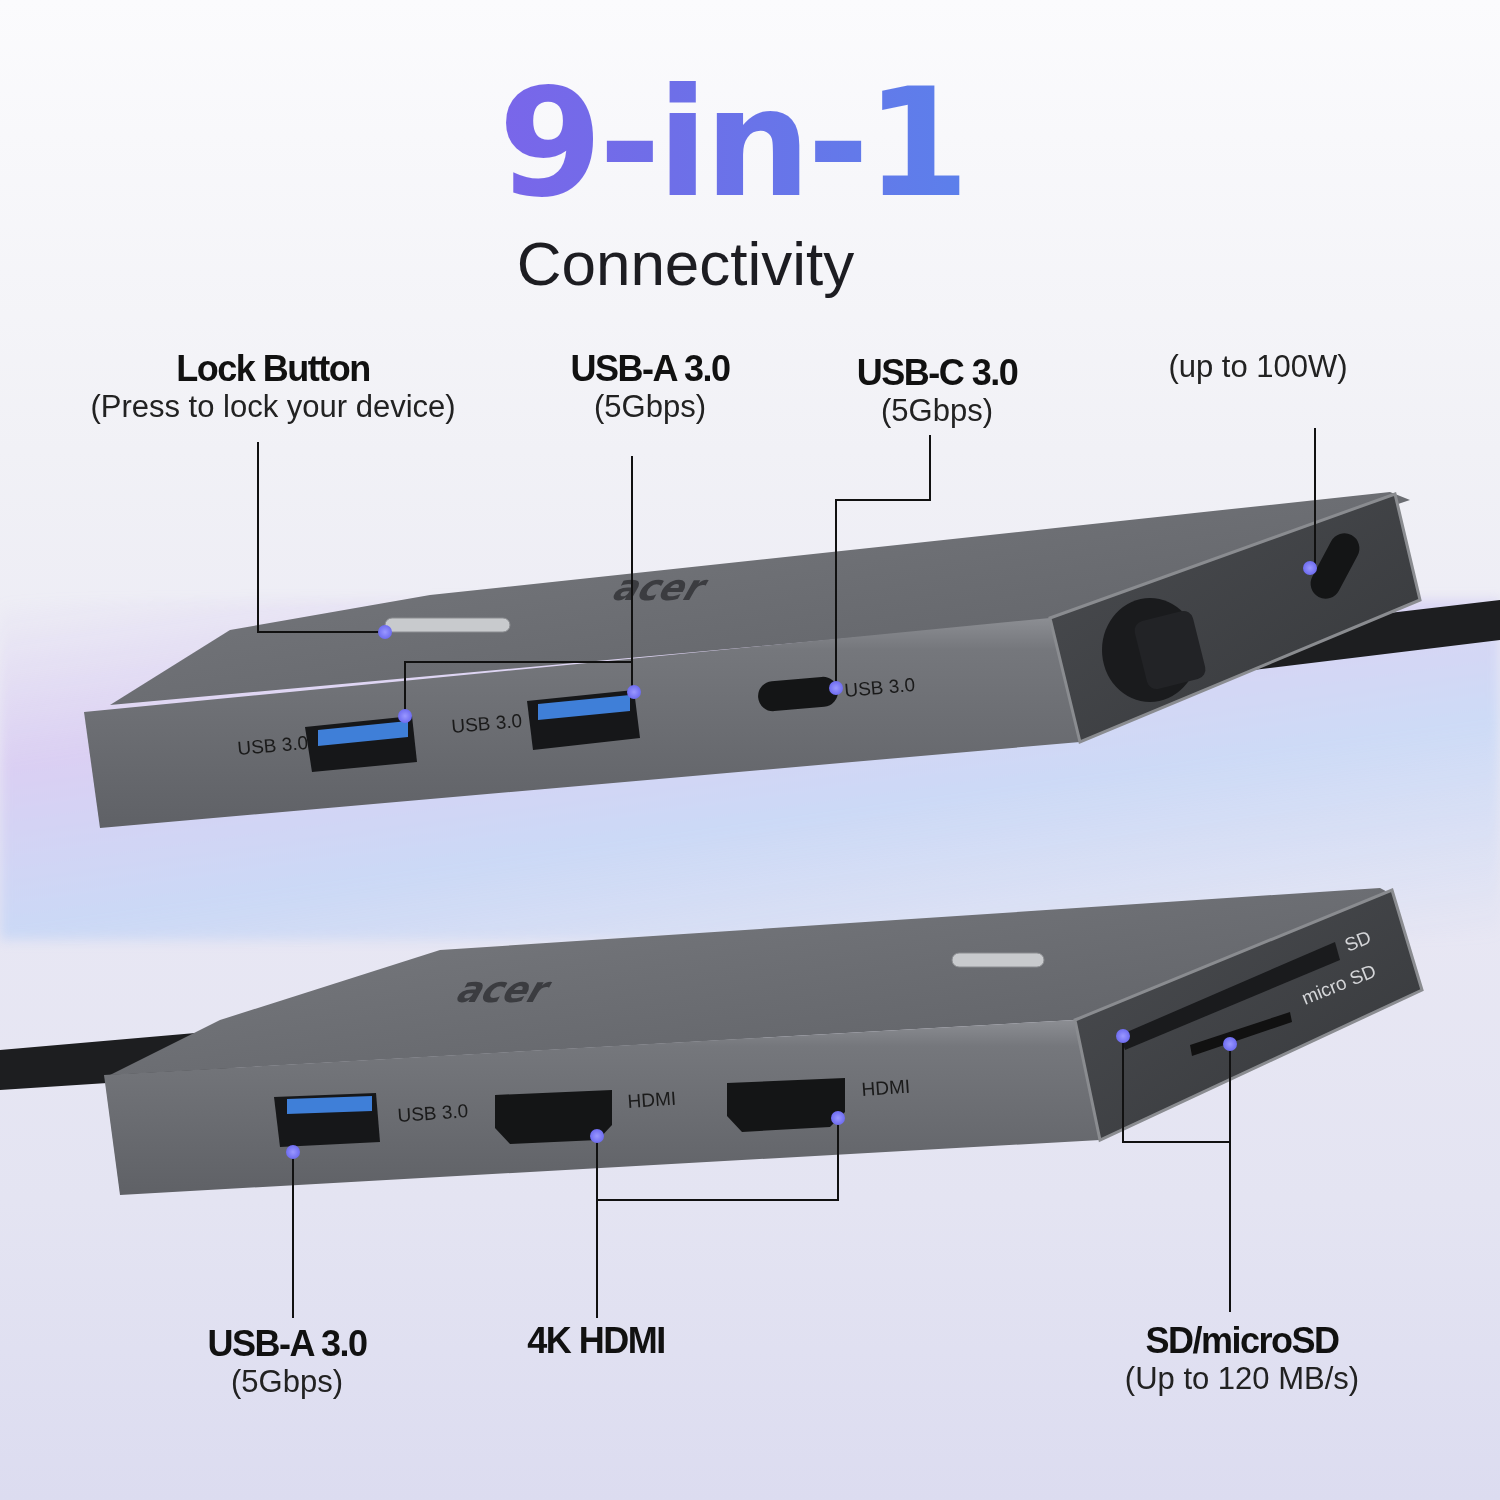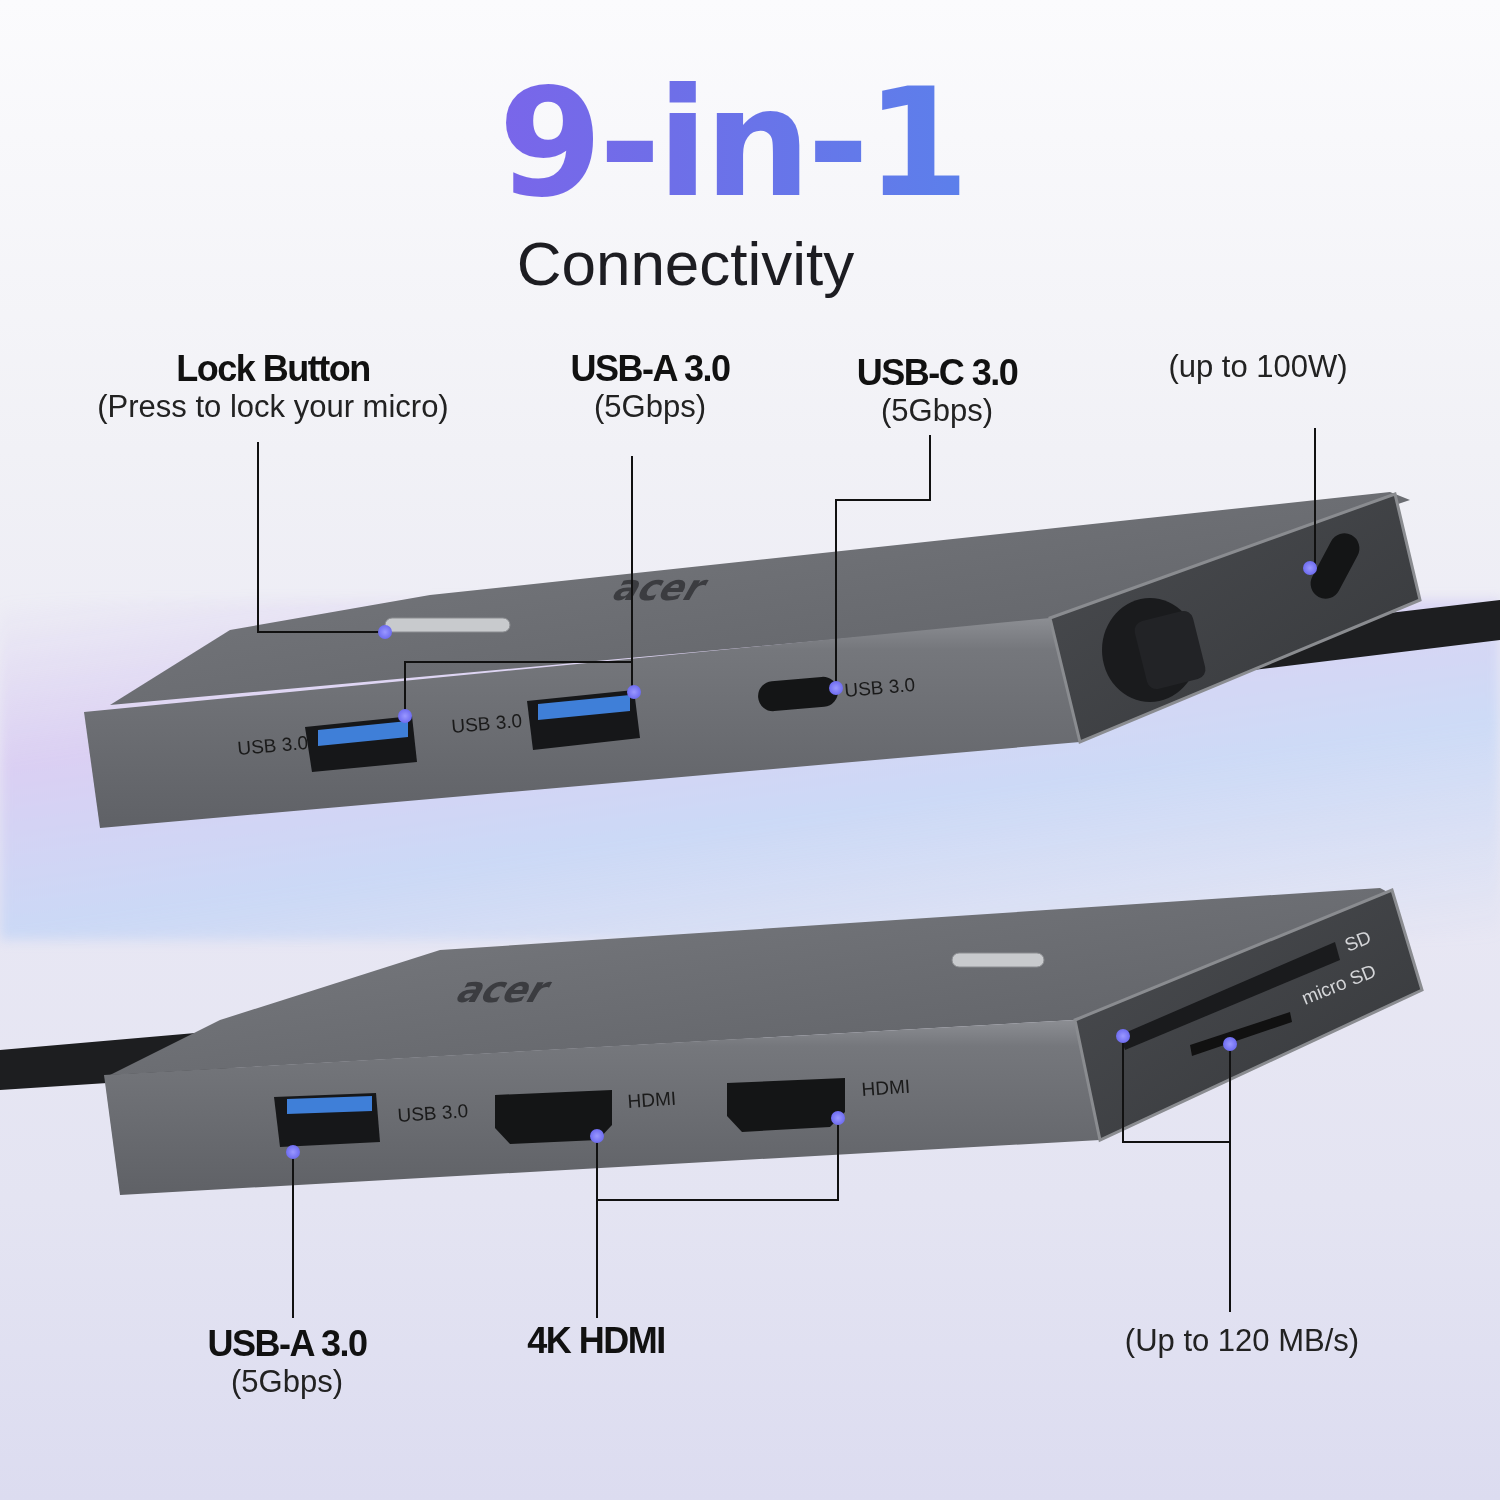--- a/index.html
+++ b/index.html
@@ -34,21 +34,21 @@
 </head>
 <body>
 
 <div class="streaks"></div>
 
 <div class="title">9-in-1</div>
 <div class="subtitle">Connectivity</div>
 
 <div class="label" style="left:273px; top:350px;">
   <div class="head">Lock Button</div>
-  <div class="sub">(Press to lock your micro)</div>
+  <div class="sub">(Press to lock your device)</div>
 </div>
 <div class="label" style="left:650px; top:350px;">
   <div class="head">USB-A 3.0</div>
   <div class="sub">(5Gbps)</div>
 </div>
 <div class="label" style="left:937px; top:347px;margin-top:7px;">
   <div class="head">USB-C 3.0</div>
   <div class="sub">(5Gbps)</div>
 </div>
 <div class="label" style="left:1258px; top:348px;">
@@ -56,20 +56,21 @@
 </div>
 
 <div class="label" style="left:287px; top:1325px;">
   <div class="head">USB-A 3.0</div>
   <div class="sub">(5Gbps)</div>
 </div>
 <div class="label" style="left:596px; top:1322px;">
   <div class="head">4K HDMI</div>
 </div>
 <div class="label" style="left:1242px; top:1322px;">
+  <div class="head">SD/microSD</div>
   <div class="sub">(Up to 120 MB/s)</div>
 </div>
 
 <svg class="scene" width="1500" height="1500" viewBox="0 0 1500 1500">
   <defs>
     <linearGradient id="topface" x1="0" y1="0" x2="1" y2="1">
       <stop offset="0" stop-color="#7a7c81"></stop>
       <stop offset="1" stop-color="#5d5f64"></stop>
     </linearGradient>
     <linearGradient id="frontface" x1="0" y1="0" x2="0" y2="1">

